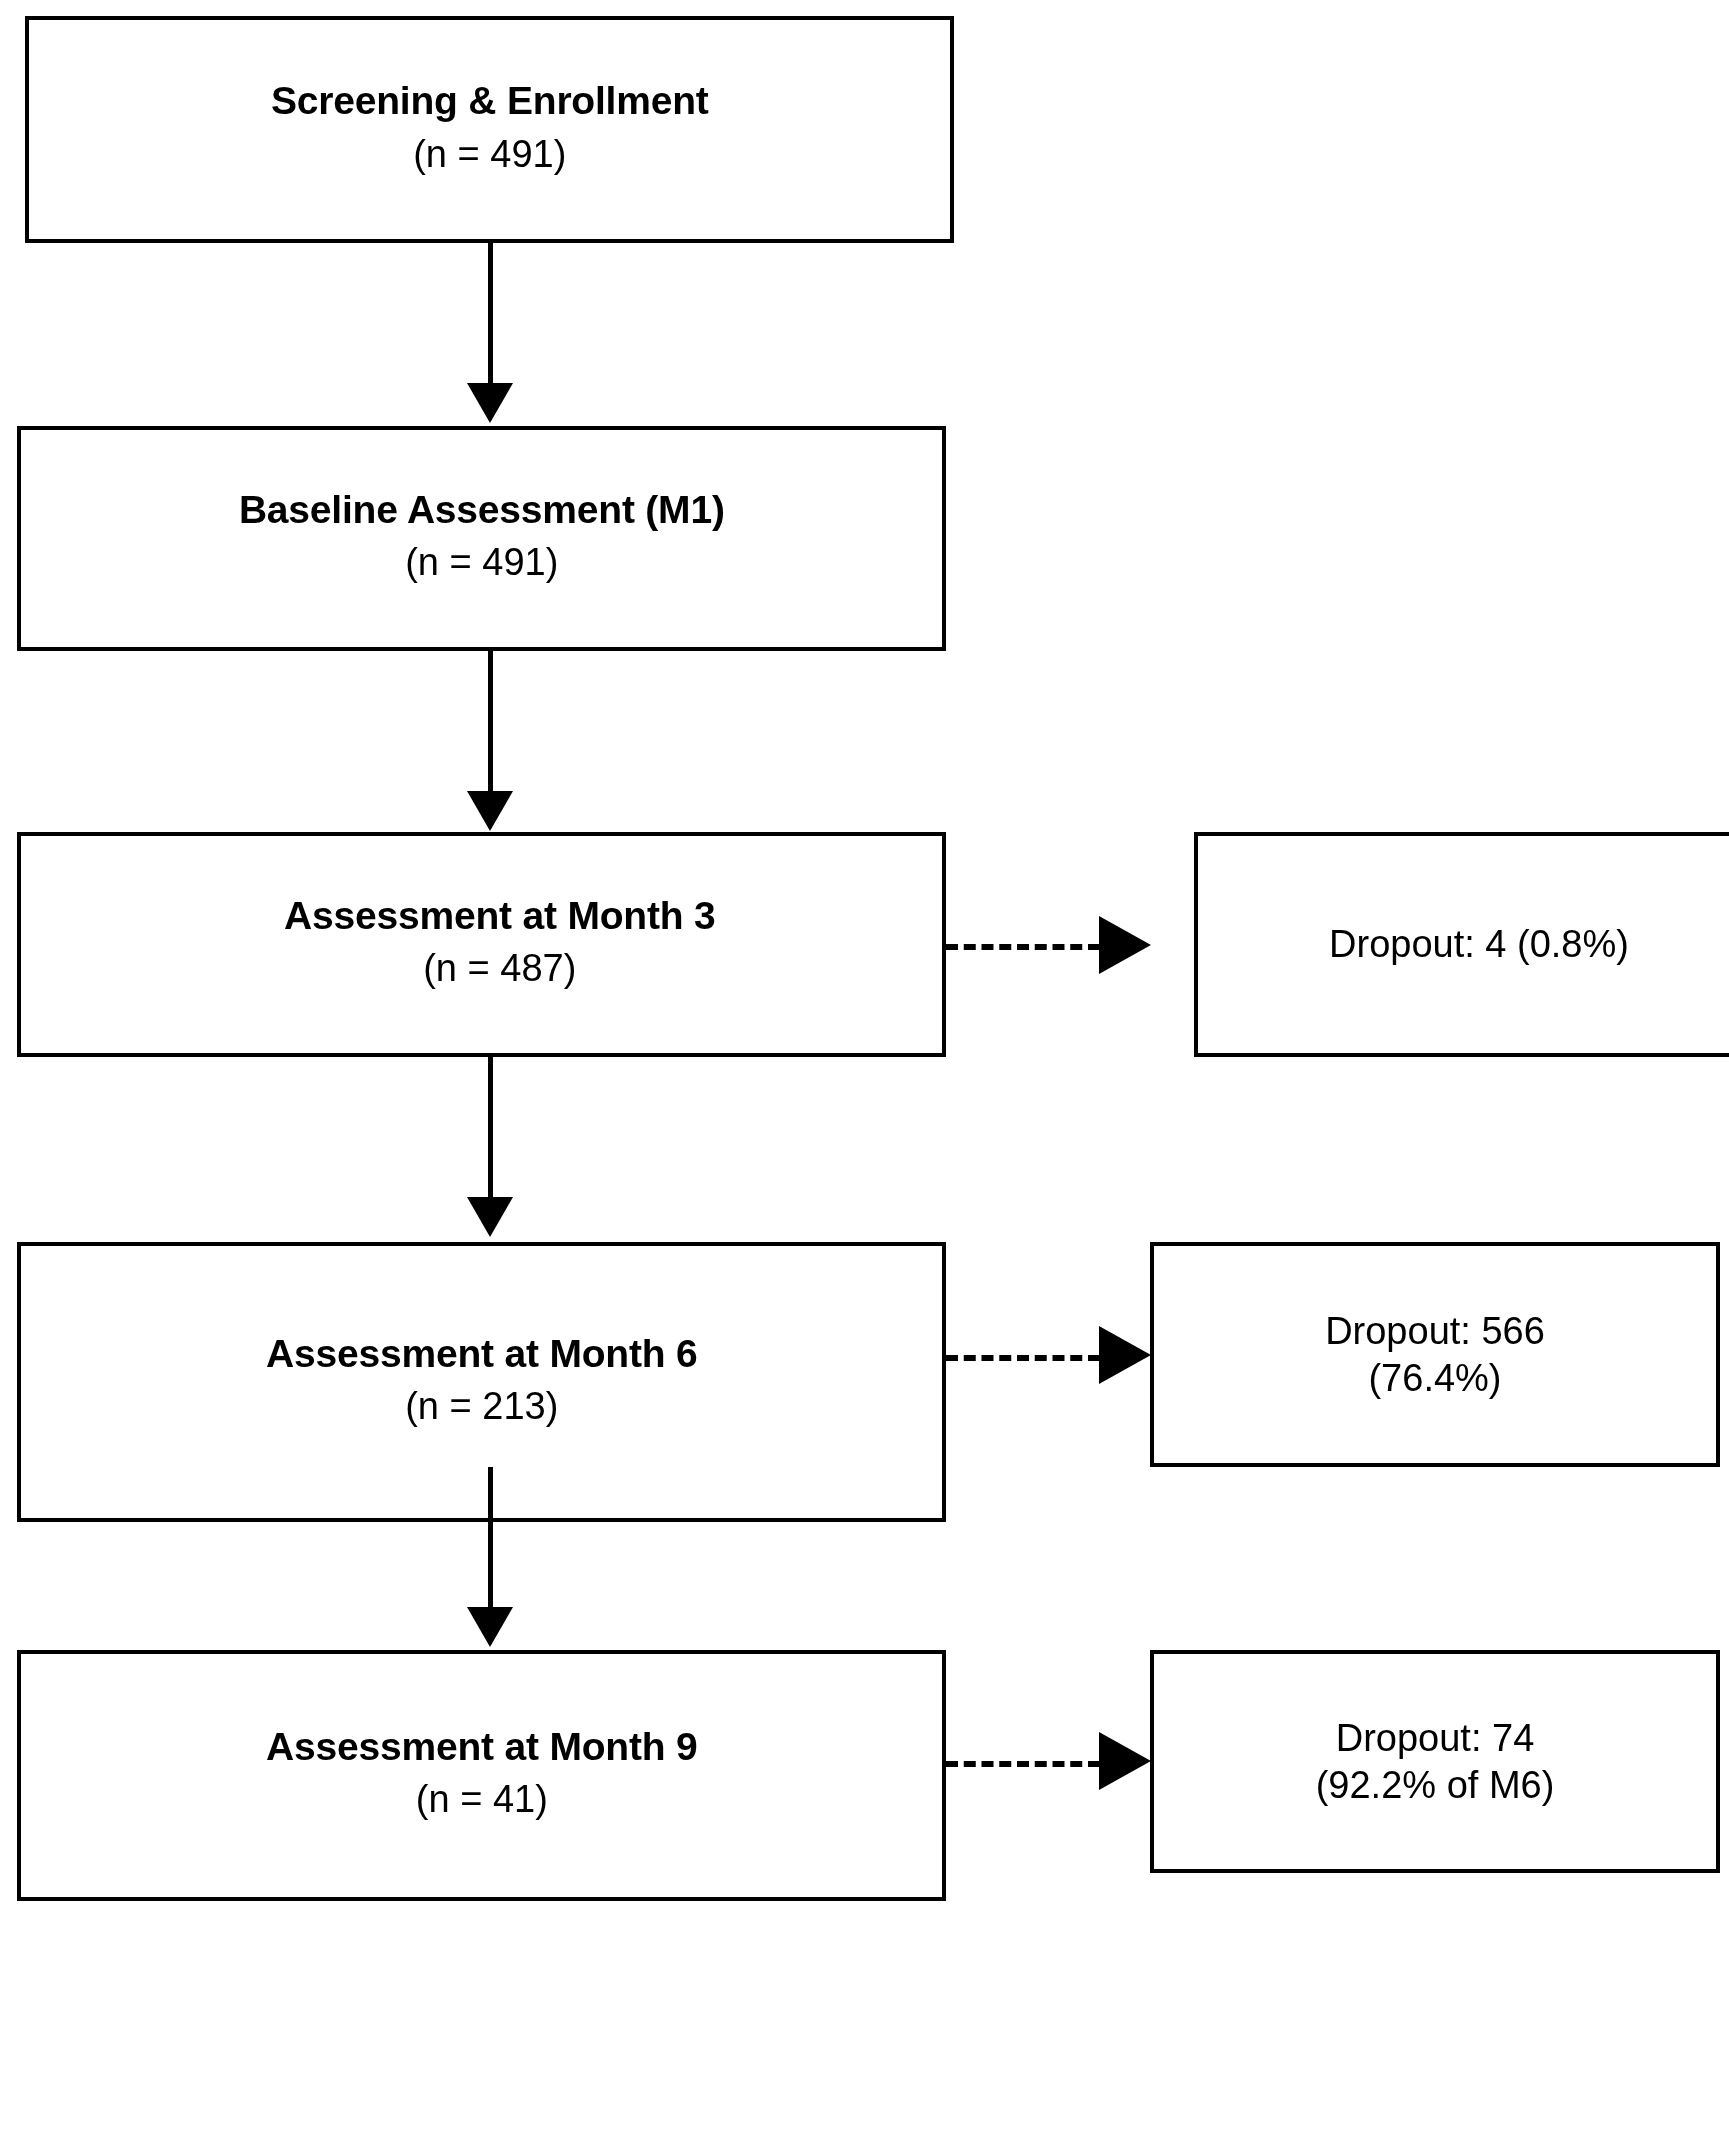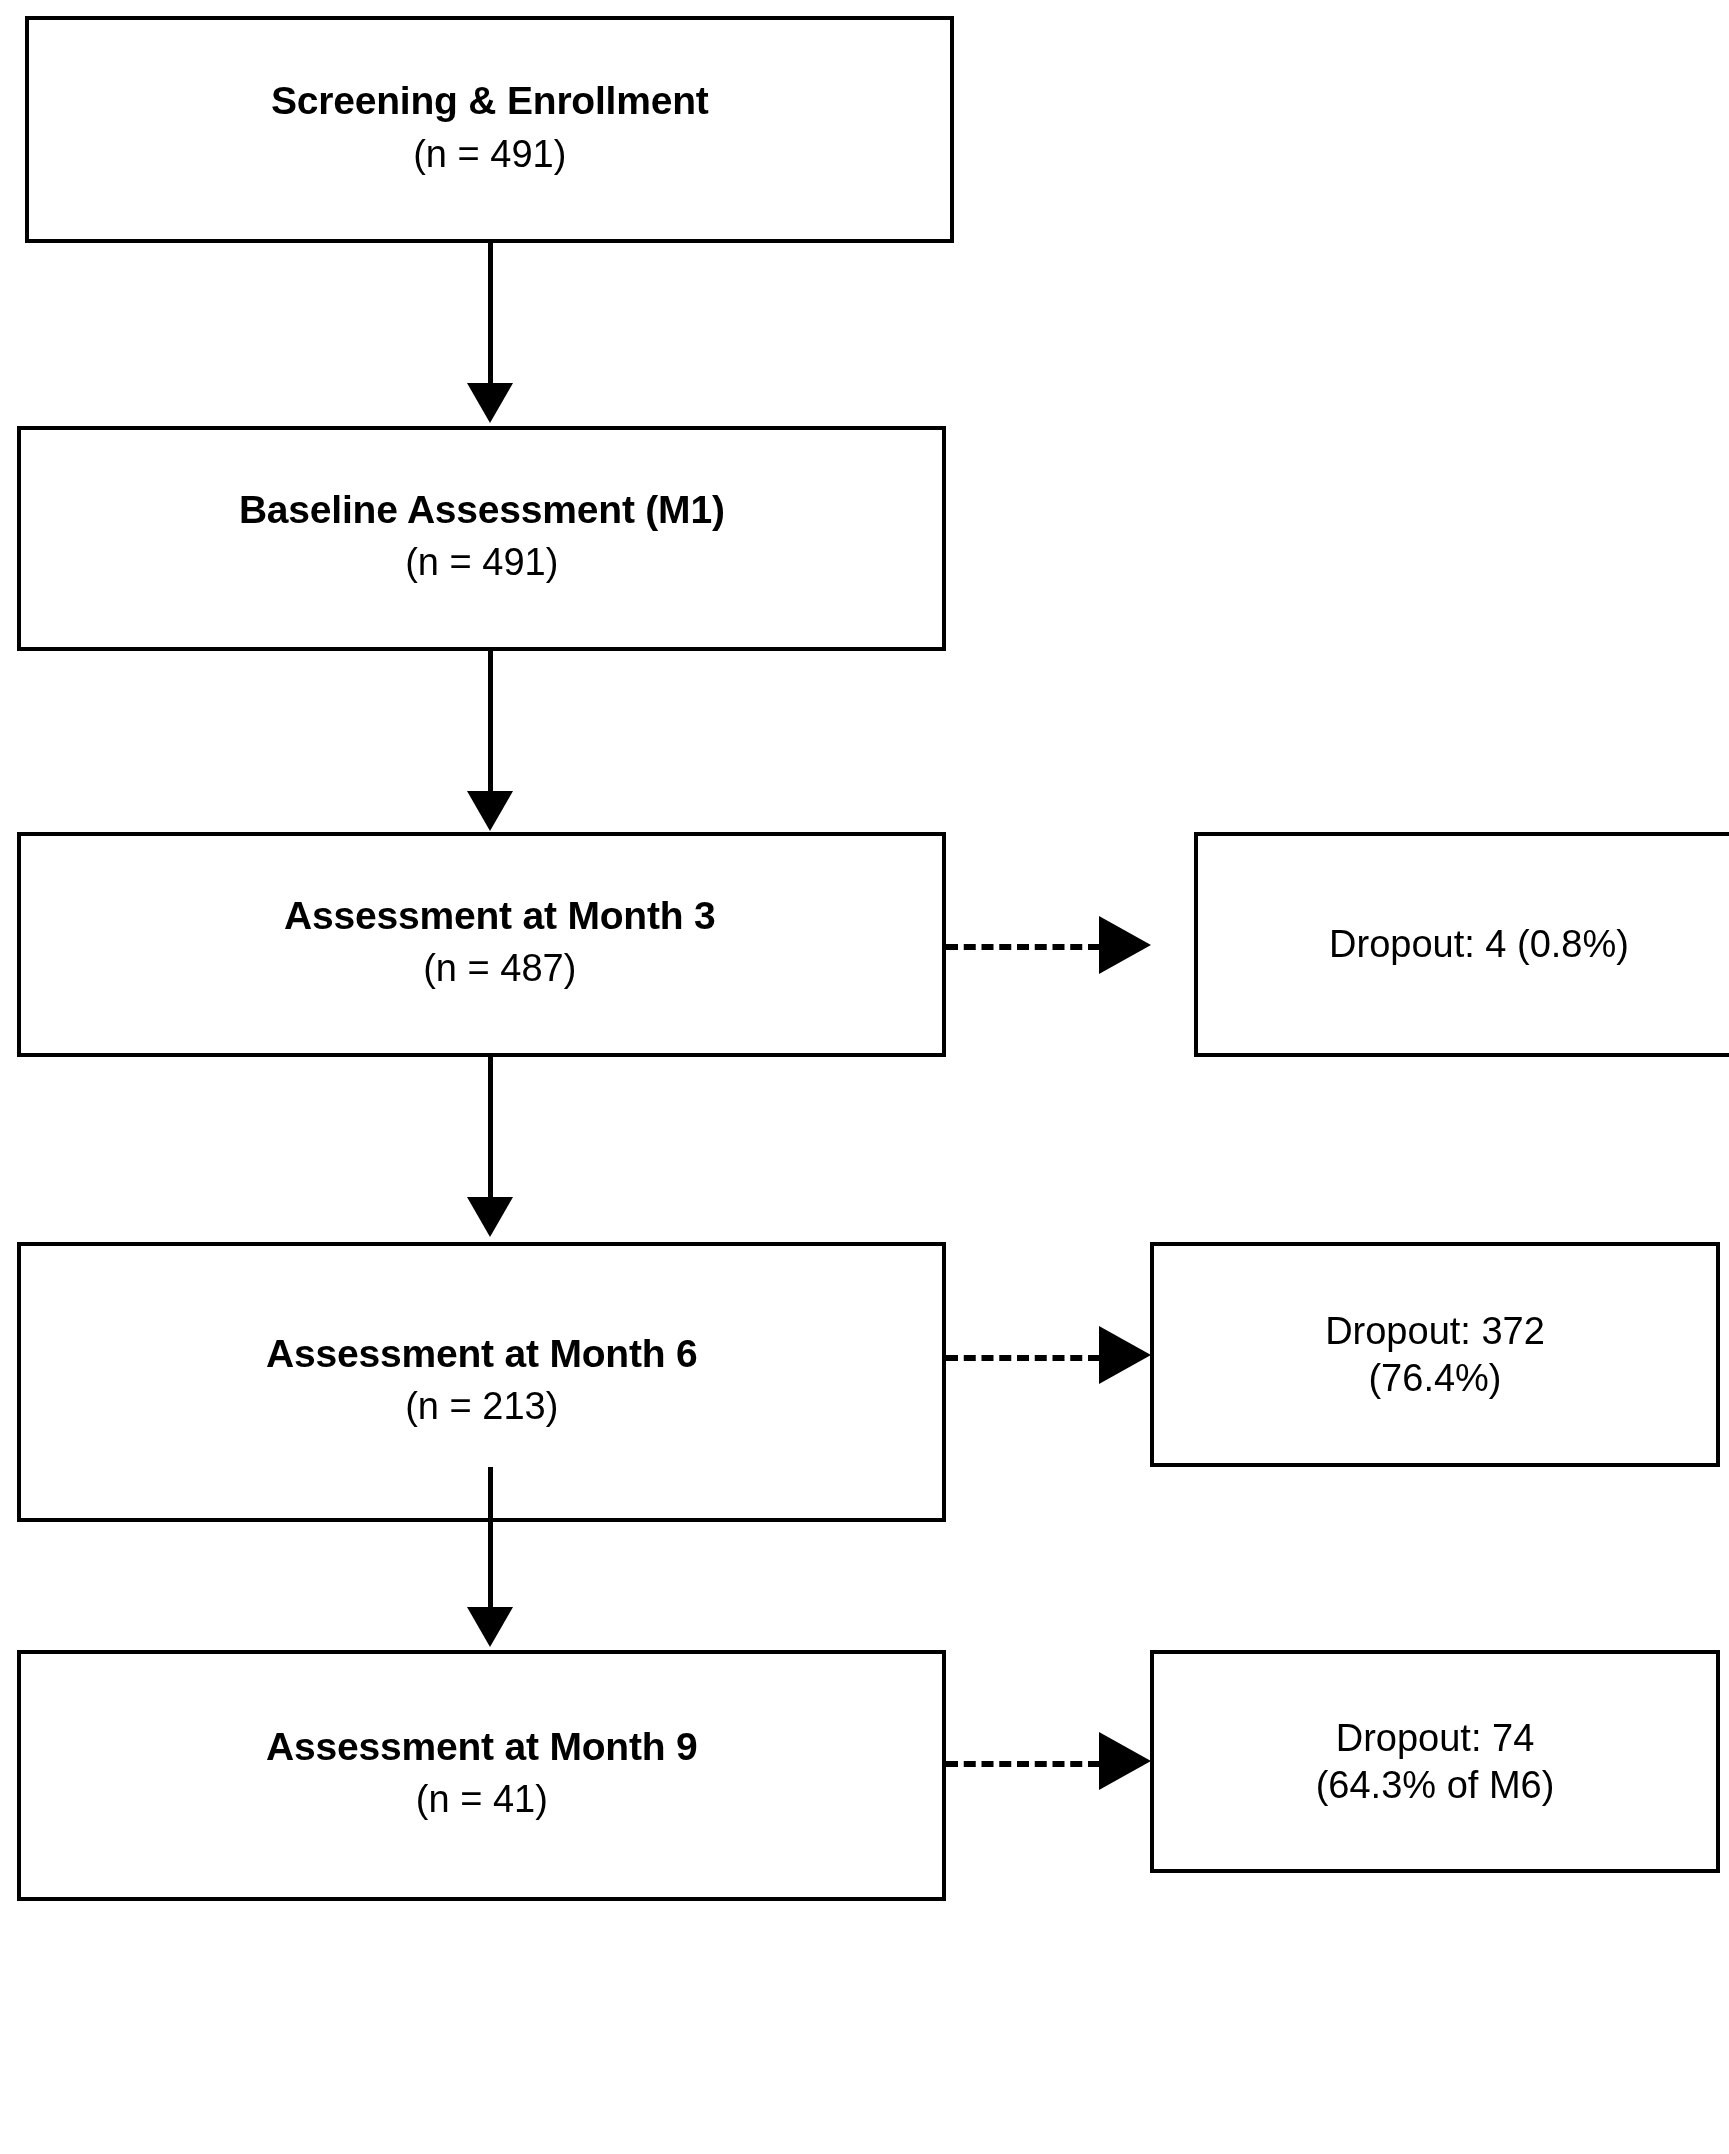--- a/index.html
+++ b/index.html
@@ -151,35 +151,35 @@
 
   <div class="node stage" id="node-month6" style="top:1242px;height:280px;">
     <div class="node-title">Assessment at Month 6</div>
     <div class="node-sub">(n = 213)</div>
   </div>
 
   <div class="hdash" style="top:1355px;width:154px;"></div>
   <div class="harrow" style="left:1099px;top:1326px;"></div>
 
   <div class="node dropout" id="node-dropout-month6" style="top:1242px;height:225px;">
-    <div class="d-line">Dropout: 372</div>
+    <div class="d-line">Dropout: 566</div>
     <div class="d-line">(76.4%)</div>
   </div>
 
   <div class="vline" style="top:1467px;height:142px;"></div>
   <div class="varrow" style="top:1607px;"></div>
 
   <div class="node stage" id="node-month9" style="top:1650px;height:251px;">
     <div class="node-title">Assessment at Month 9</div>
     <div class="node-sub">(n = 41)</div>
   </div>
 
   <div class="hdash" style="top:1761px;width:154px;"></div>
   <div class="harrow" style="left:1099px;top:1732px;"></div>
 
   <div class="node dropout" id="node-dropout-month9" style="top:1650px;height:223px;">
     <div class="d-line">Dropout: 74</div>
-    <div class="d-line">(64.3% of M6)</div>
+    <div class="d-line">(92.2% of M6)</div>
   </div>
 
 
 </div>
 
 
 </body></html>

